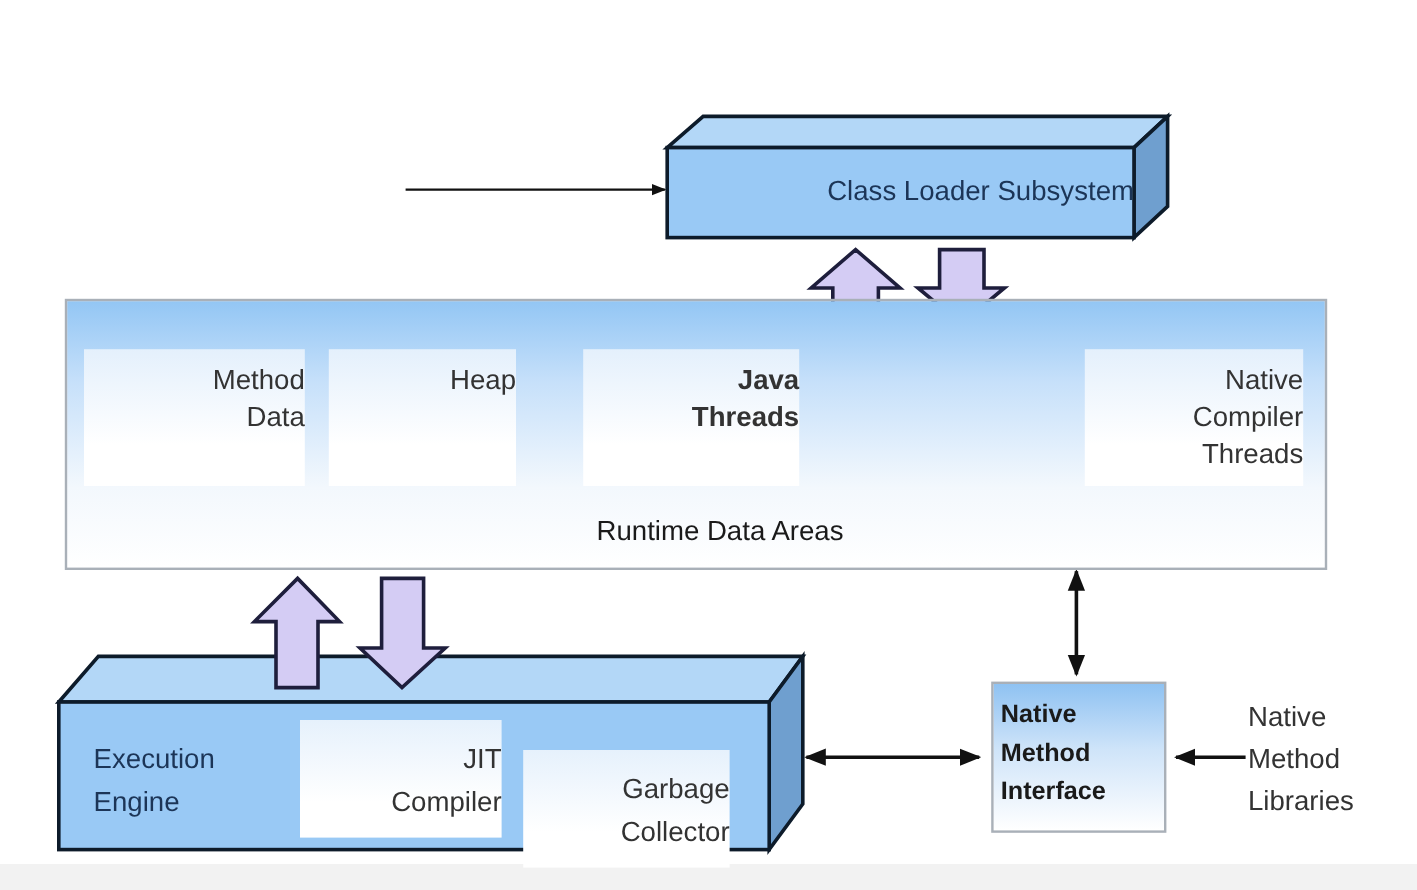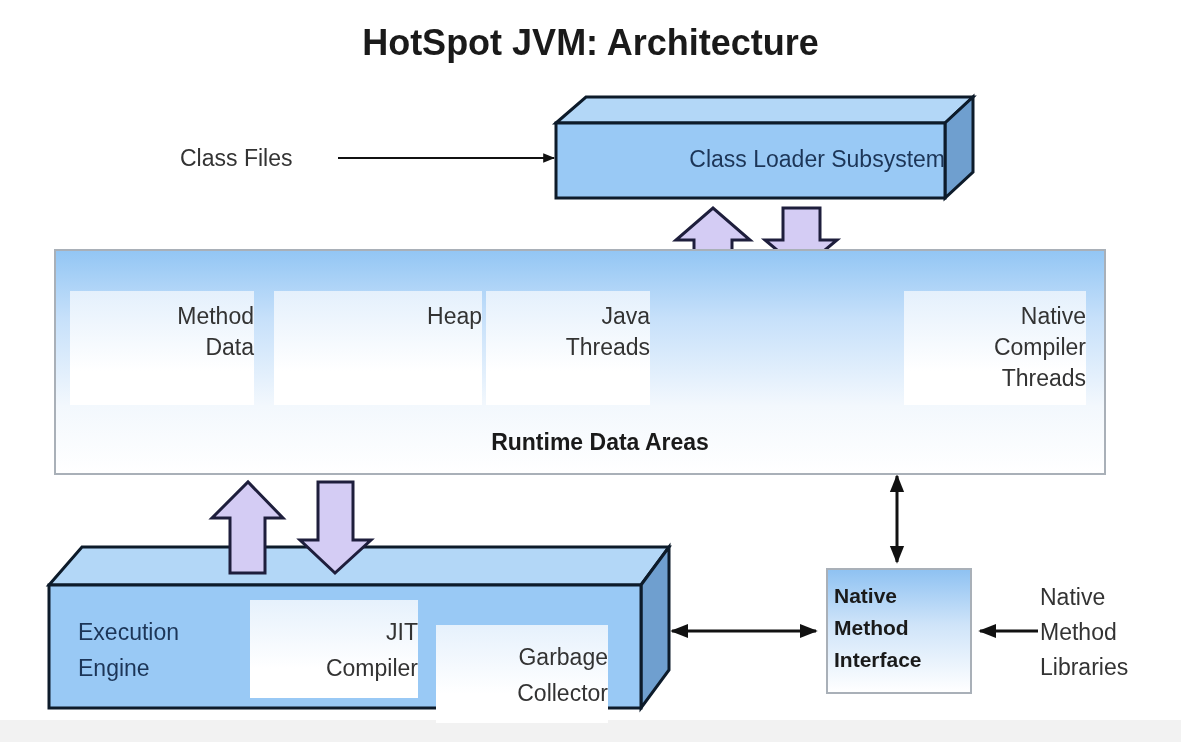--- a/index.html
+++ b/index.html
@@ -27,21 +27,21 @@
     border: 2px solid #a9b0b8;
     background: linear-gradient(to bottom, #93c6f4 0%, #c6e0fa 30%, #f3f8fd 70%, #ffffff 100%);
   }
   .sub {
     position: absolute; top: 40px; height: 114px;
     background: linear-gradient(to bottom, #e4f0fc 0%, #ffffff 70%);
   }
   .sub .lbl { position: absolute; left: 0; right: 0; top: 10px; }
   .rda-title {
     position: absolute; left: 0; right: 0; top: 178px;
-    text-align: center; font-size: 23px; font-weight: bold; color: #1a1a1a; padding-left: 40px;
+    text-align: center; font-size: 23px; font-weight: normal; color: #1a1a1a; padding-left: 40px;
   }
   
   .ee-sub {
     position: absolute; top: 600px; height: 98px;
     background: linear-gradient(to bottom, #e6f1fc 0%, #ffffff 70%);
   }
   .ee-sub .lbl { position: absolute; left: 0; right: 0; top: 14px; }
   
   #nmi {
     left: 826px; top: 568px; width: 142px; height: 122px;
@@ -51,21 +51,20 @@
   #nmi .lbl {
     position: absolute; left: 6px; top: 10px; text-align: left;
     font-weight: bold; color: #1a1a1a; font-size: 21px; line-height: 32px;
   }
 </style>
 </head>
 <body>
 
 <div id="canvas">
 
-  <div class="abs title">HotSpot JVM: Architecture</div>
 
   <svg width="1181" height="720">
     <defs>
       <marker id="ah" viewBox="0 0 10 10" refX="9" refY="5" markerWidth="6" markerHeight="6" orient="auto-start-reverse">
         <path d="M0,1 L10,5 L0,9 z" fill="#111"></path>
       </marker>
     </defs>
 
     <g>
       <polygon points="556,123 586,97 973,97 945,123" fill="#b3d7f7" stroke="#0d1b2a" stroke-width="3"></polygon>
@@ -87,37 +86,36 @@
     <polygon points="230,573 230,518 212,518 248,482 283,518 265,518 265,573" fill="#d4ccf4" stroke="#1e1e3c" stroke-width="3"></polygon>
     <polygon points="318,482 353,482 353,540 371,540 335,573 300,540 318,540" fill="#d4ccf4" stroke="#1e1e3c" stroke-width="3"></polygon>
 
     <line x1="897" y1="476" x2="897" y2="562" stroke="#111" stroke-width="3" marker-start="url(#ah)" marker-end="url(#ah)"></line>
 
     <line x1="672" y1="631" x2="816" y2="631" stroke="#111" stroke-width="3" marker-start="url(#ah)" marker-end="url(#ah)"></line>
 
     <line x1="1038" y1="631" x2="980" y2="631" stroke="#111" stroke-width="3" marker-end="url(#ah)"></line>
   </svg>
 
-  <div class="abs lbl" style="left:180px; top:143px; width:160px; text-align:left;">Class Files</div>
 
   <div class="abs lbl dark-lbl" style="left:556px; top:144px; width:389px;">Class Loader Subsystem</div>
 
   <div id="rda" class="abs">
     <div class="sub" style="left:14px; width:184px;">
       <div class="lbl">
         <div>Method</div>
         <div>Data</div>
       </div>
     </div>
-    <div class="sub" style="left:218px; width:192px;padding-left:16px;">
+    <div class="sub" style="left:218px; width:156px;">
       <div class="lbl">
         <div>Heap</div>
       </div>
     </div>
-    <div class="sub" style="left:430px; width:164px;">
+    <div class="sub" style="left:430px; width:180px;font-weight:bold;">
       <div class="lbl">
         <div>Java</div>
         <div>Threads</div>
       </div>
     </div>
     <div class="sub" style="left:848px; width:182px;">
       <div class="lbl">
         <div>Native</div>
         <div>Compiler</div>
         <div>Threads</div>

